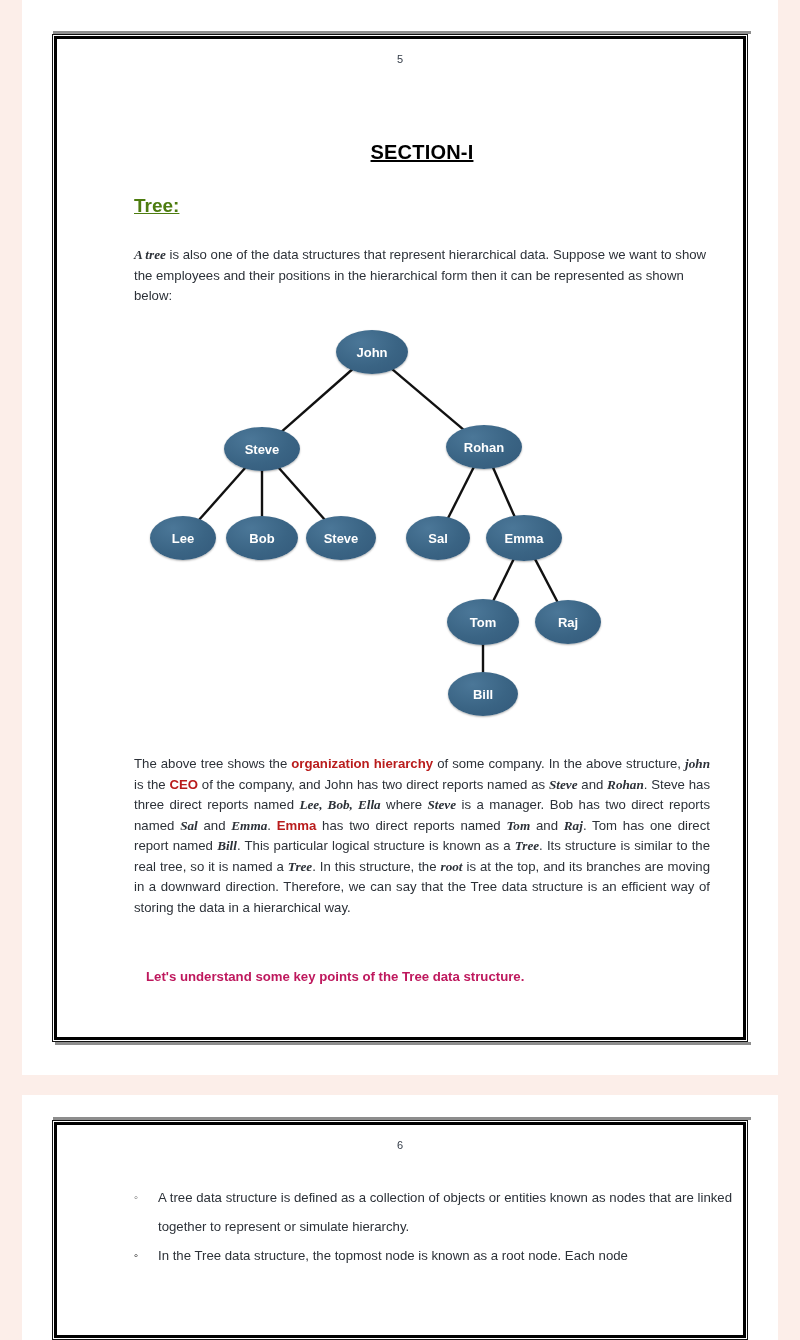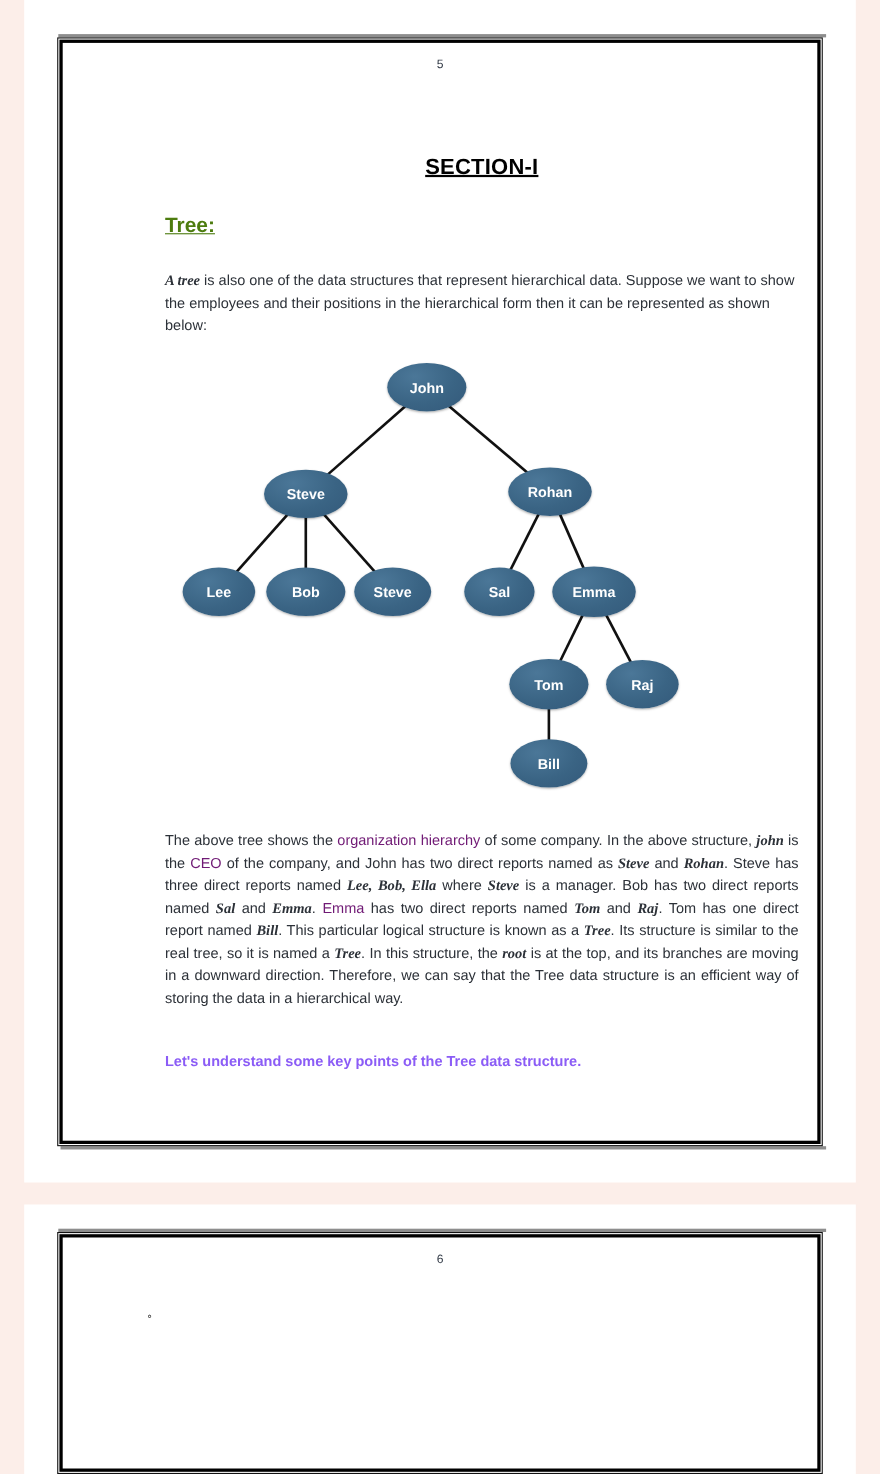--- a/index.html
+++ b/index.html
@@ -52,21 +52,21 @@
     position: absolute;
     width: 100%;
     text-align: center;
     font-size: 11px;
     color: #333b47;
     font-family: "Liberation Sans", sans-serif;
   }
 
   .content {
     position: absolute;
-    left: 128px;
+    left: 112px;
     width: 576px;
   }
 
   .section-title {
     text-align: center;
     font-size: 20px;
     font-weight: bold;
     color: #000;
     text-decoration: underline;
     letter-spacing: 0.2px;
@@ -89,28 +89,28 @@
   }
   p.body-text.loose { text-align: left; }
 
   .bi {
     font-family: "Liberation Serif", serif;
     font-weight: bold;
     font-style: italic;
     text-align: center;
   }
   .b {
-    font-weight: normal;
-    color: #701a75;
+    font-weight: bold;
+    color: #b91c1c;
   }
   .strong-line {
     font-size: 13.2px;
     font-weight: bold;
-    color: #8b5cf6;
-    margin: 0;
+    color: #be185d;
+    margin: 12px;
   }
 
   
   .tree-wrap {
     position: relative;
     width: 576px;
     height: 395px;
   }
   .tree-wrap svg {
     position: absolute;
@@ -218,18 +218,18 @@
 </div>
 
 <div class="page" id="page-2">
   <div class="frame-shadow" style="left:31px; right:27px; top:22px;"></div>
   <div class="frame" style="top:25px; height:220px;"></div>
 
   <div class="page-number" style="top:44px;">6</div>
 
   <div class="content" style="top:88px; left:90px; width:620px;">
     <ul class="bullets" id="bullet-list">
+        <li><span class="marker">◦</span><span>A tree data structure is defined as a collection of objects or entities known as nodes that are linked together to represent or simulate hierarchy.</span></li>
         <li><span class="marker">◦</span></li>
-        <li><span class="marker">◦</span></li>
-        <li><span class="marker">◦</span></li>
+        <li><span class="marker">◦</span><span>In the Tree data structure, the topmost node is known as a root node. Each node</span></li>
       </ul>
   </div>
 </div>
 
 </body></html>

